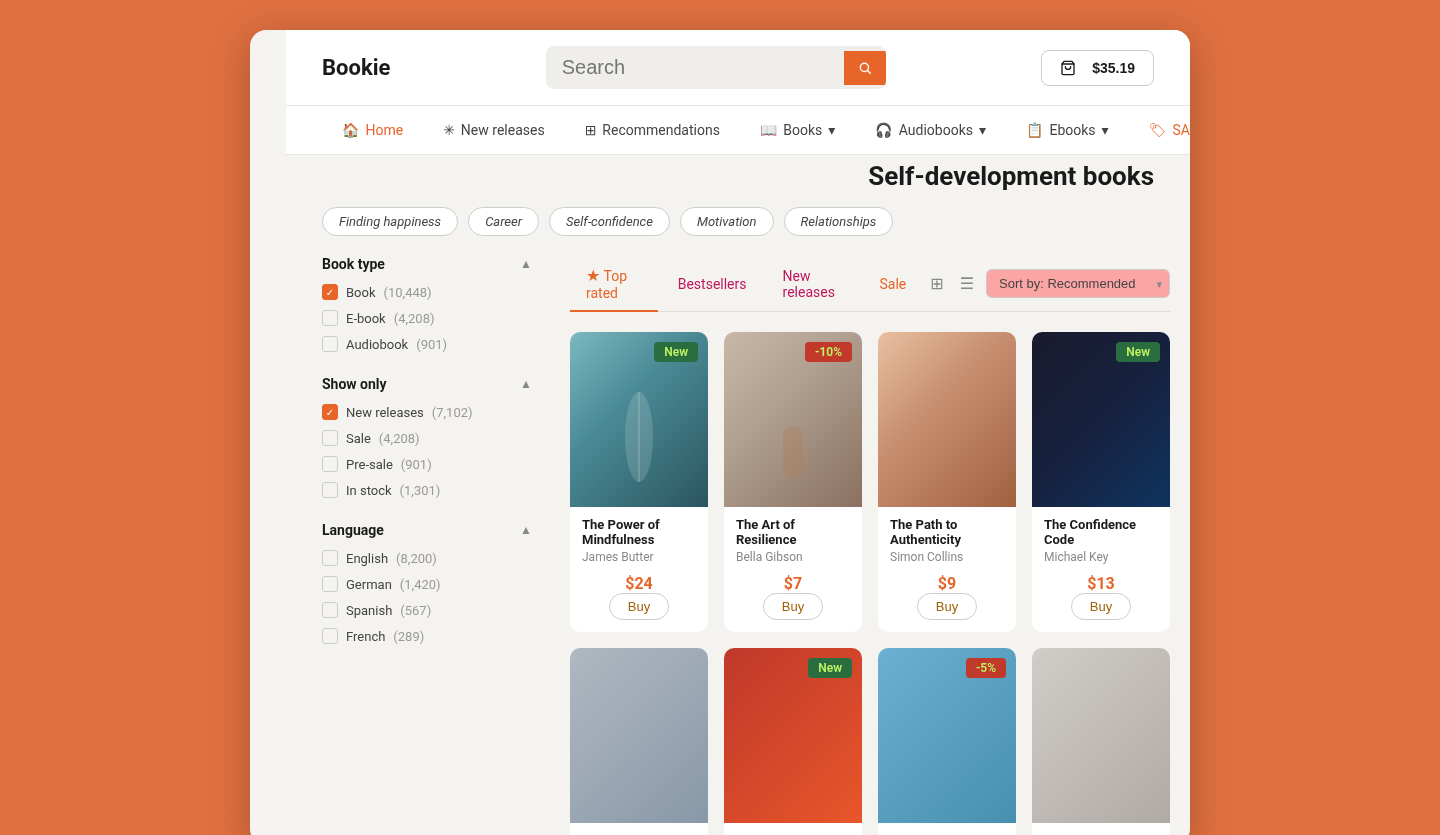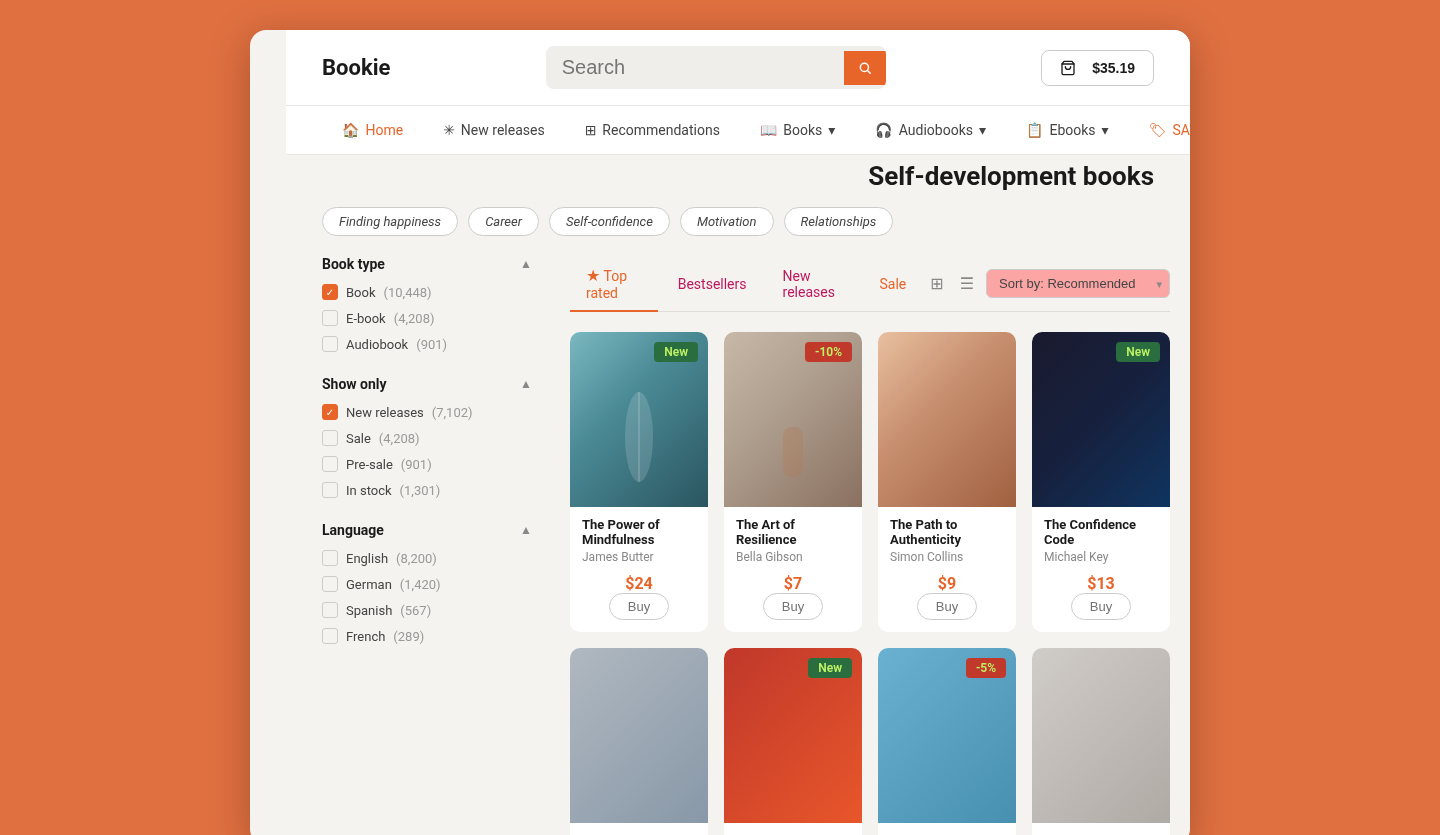--- a/index.html
+++ b/index.html
@@ -320,21 +320,21 @@
     .product-price {
       font-size: 16px;
       font-weight: 700;
       color: #e8652a;
     }
     .buy-btn {
       border: 1.5px solid #ccc;
       border-radius: 20px;
       padding: 5px 18px;
       font-size: 13px;
-      color: #737373;
+      color: #a16207;
       background: #fff;
       cursor: pointer;
     }
     
     .img-mindfulness {
       background: linear-gradient(135deg, #7bb8c0 0%, #4a8a95 40%, #2a5560 100%);
       width: 100%; height: 175px;
     }
     .img-resilience {
       background: linear-gradient(135deg, #c8b8a8 0%, #b0a090 40%, #8a7060 100%);

